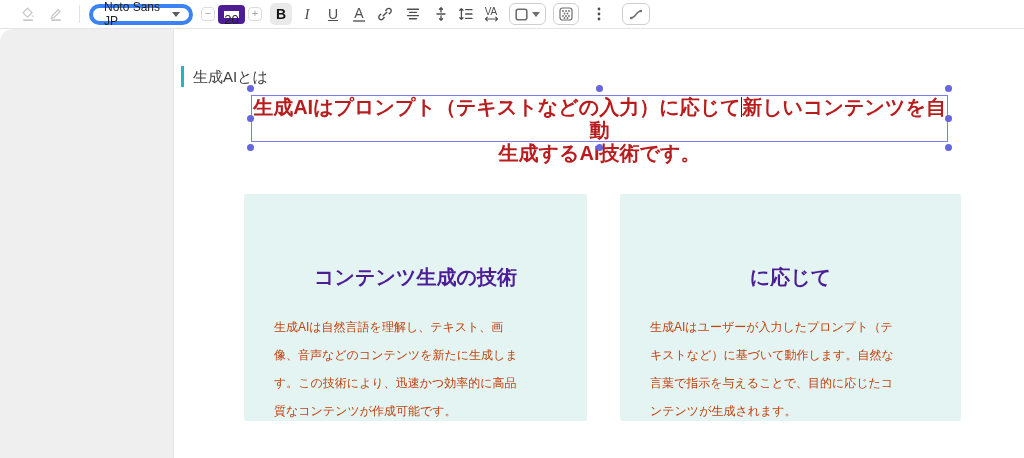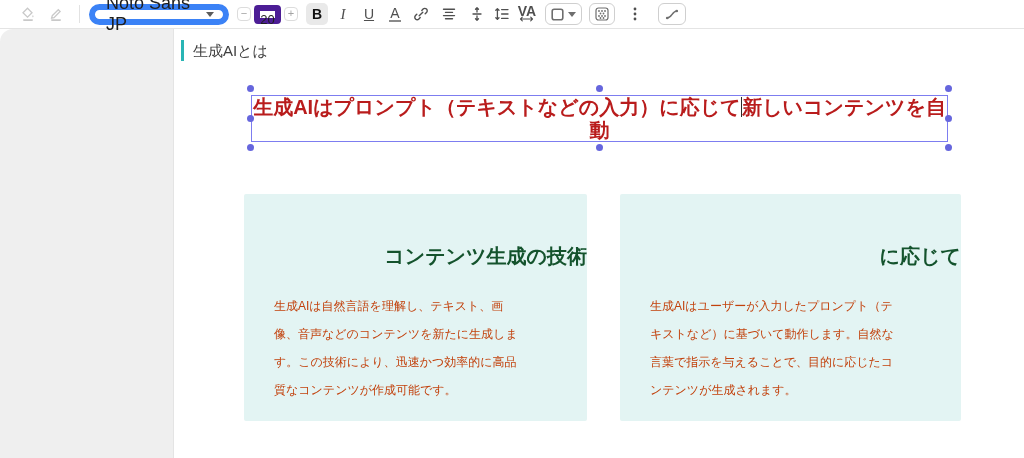--- a/index.html
+++ b/index.html
@@ -17,23 +17,23 @@
     display: flex; align-items: center; padding-left: 16px; z-index: 3;
   }
   .tb-icon {
     width: 24px; height: 24px; display: flex; align-items: center;
     justify-content: center; color: #6e6e6e; flex: none;
   }
   .tb-icon.disabled { color: #c9c9c9; }
   .tb-divider { width: 1px; height: 18px; background: #e2e2e2; margin: 0 9px 0 11px; flex: none; }
 
   .font-select {
-    height: 21px; width: 140px; border: 6px solid #3b82f6; border-radius: 11px;
+    height: 21px; width: 104px; border: 4px solid #3b82f6; border-radius: 11px;
     display: flex; align-items: center; justify-content: space-between;
-    padding: 0 9px 0 11px; font-size: 18px; color: #1f1f1f; flex: none;
+    padding: 0 9px 0 11px; font-size: 12px; color: #1f1f1f; flex: none;
   }
   .caret-down {
     width: 0; height: 0; border-left: 4px solid transparent;
     border-right: 4px solid transparent; border-top: 5px solid #5c5c5c; flex: none;
   }
   .stepper { display: flex; align-items: center; margin-left: 8px; flex: none; }
   .stepper-btn {
     width: 14px; height: 14px; border: 1px solid #dcdcdc; border-radius: 4px;
     color: #a3a3a3; font-size: 11px; line-height: 11px; text-align: center; flex: none;
   }
@@ -48,38 +48,38 @@
   }
   .fmt-btn.bold-active {
     background: #e9e9e9; border-radius: 5px; font-weight: 700; color: #111;
     margin-left: 8px;
   }
   .italic-glyph { font-family: "Liberation Serif", serif; font-style: italic; font-size: 15px; }
   .u-glyph { text-decoration: underline; }
   .a-color { display: flex; flex-direction: column; align-items: center; line-height: 12px; }
   .a-color .bar { width: 12px; height: 2px; background: #8a8a8a; margin-top: 1px; }
   .va-wrap { display: flex; flex-direction: column; align-items: center; }
-  .va-text { font-size: 14px; font-weight: bold; letter-spacing: 0; color: inherit; line-height: 9px; }
+  .va-text { font-size: 10px; font-weight: normal; letter-spacing: 0; color: inherit; line-height: 9px; }
   .outline-btn {
     height: 22px; border: 1px solid #cfcfcf; border-radius: 6px;
     display: flex; align-items: center; padding: 0 5px; gap: 4px;
     margin-left: 7px; color: #6e6e6e; flex: none;
   }
 
   
   .side-panel {
     position: absolute; top: 29px; left: 0; width: 173px; height: 429px;
     background: #efefef; border-top-left-radius: 13px;
   }
   .canvas {
     position: absolute; top: 29px; left: 173px; width: 851px; height: 429px;
     background: #fff; border-left: 1px solid #e4e4e4;
   }
 
-  .section-heading { position: absolute; left: 181px; top: 40px; display: flex; align-items: flex-start; }
+  .section-heading { position: absolute; left: 181px; top: 66px; display: flex; align-items: flex-start; }
   .accent-bar { width: 3px; height: 21px; background: #29b5b5; margin-right: 9px; flex: none; }
   .section-heading-text { font-size: 15px; color: #3f3f3f; line-height: 21px; }
 
   
   .sel-box {
     position: absolute; left: 251px; top: 95px; width: 697px; height: 47px;
     border: 1px solid #7d7df0; text-align: center;
     font-weight: 700; font-size: 20px; line-height: 23px; color: #b91c1c;
   }
   .text-caret {
@@ -92,21 +92,21 @@
   }
 
   
   .card {
     position: absolute; top: 194px; height: 227px; background: #e3f4f3;
     border-radius: 2px;
   }
   .card-left { left: 244px; width: 343px; }
   .card-right { left: 620px; width: 341px; }
   .card-title {
-    margin-top: 50px; text-align: right; color: #14532d;
+    margin-top: 71px; text-align: center; color: #4c1d95;
     font-weight: 700; font-size: 20px; line-height: 24px;
   }
   .card-body {
     margin: 24px 30px 0 30px; font-size: 12px; line-height: 28px;
     color: #c2410c; white-space: pre-line; text-align: left;
   }
 
   svg { display: block; }
 </style>
 </head>
@@ -264,20 +264,21 @@
 <div class="side-panel"></div>
 <div class="canvas"></div>
 
 <div class="section-heading">
   <span class="accent-bar"></span>
   <span class="section-heading-text">生成AIとは</span>
 </div>
 
 <div class="sel-box">
   <span>生成AIはプロンプト（テキストなどの入力）に応じて</span><span class="text-caret"></span><span>新しいコンテンツを自動</span><br>
+  <span>生成するAI技術です。</span>
 </div>
 
 <div class="handle" style="left:247px; top:85px"></div>
 <div class="handle" style="left:596px; top:85px"></div>
 <div class="handle" style="left:945px; top:85px"></div>
 <div class="handle" style="left:247px; top:115px"></div>
 <div class="handle" style="left:945px; top:115px"></div>
 <div class="handle" style="left:247px; top:144px"></div>
 <div class="handle" style="left:596px; top:144px"></div>
 <div class="handle" style="left:945px; top:144px"></div>

